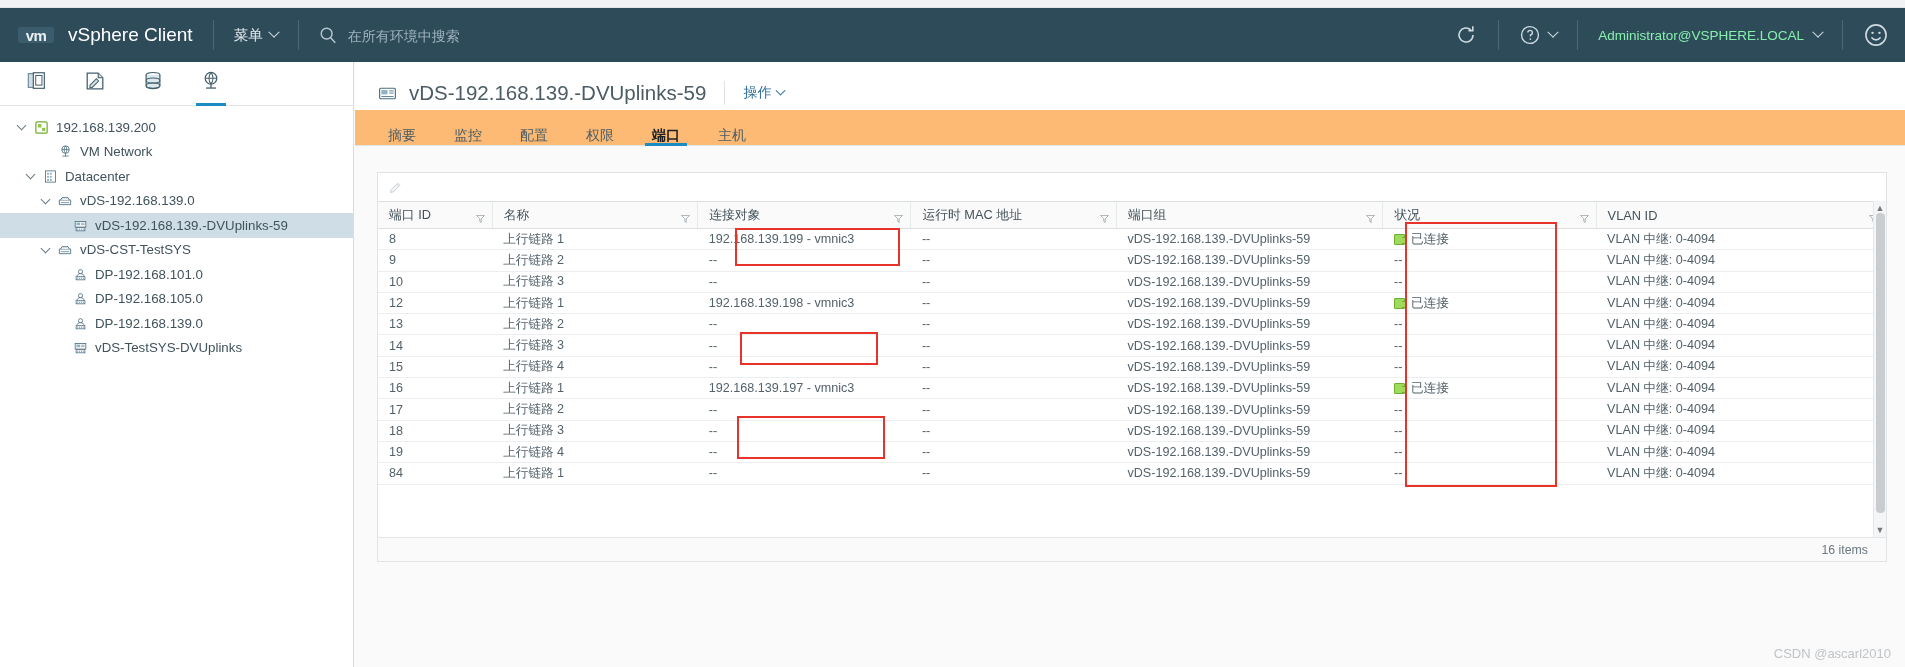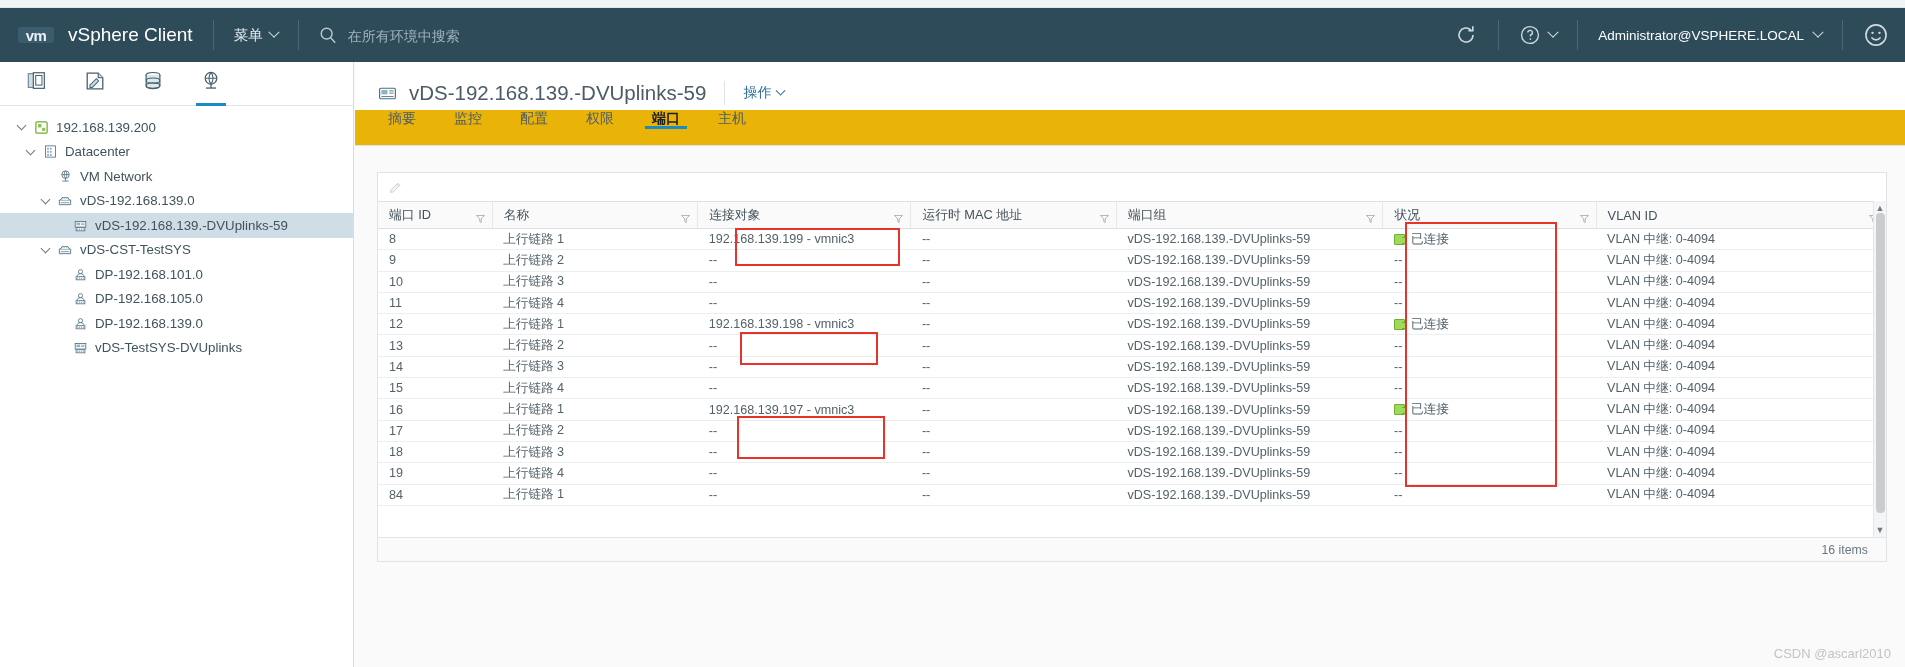--- a/index.html
+++ b/index.html
@@ -44,21 +44,21 @@
   }
   .search-input::placeholder { color: #9fb3bd; }
   .topbar-right {
     margin-left: auto; display: flex; align-items: center; height: 100%;
     padding-right: 16px;
   }
   .icon-btn {
     display: flex; align-items: center; justify-content: center;
     cursor: pointer; color: #d6e0e5;
   }
-  .user-label { color: #ffffff; font-size: 13.5px; white-space: nowrap; }
+  .user-label { color: #86efac; font-size: 13.5px; white-space: nowrap; }
   .smiley { width: 26px; height: 26px; }
 
   
   .leftpane {
     position: absolute; left: 0; top: 62px; width: 354px; height: 605px;
     background: #fff; border-right: 1px solid #d9dde0;
   }
   .inv-icons {
     height: 44px; display: flex; align-items: center;
     border-bottom: 1px solid #e3e6e8; padding-left: 8px;
@@ -104,21 +104,21 @@
   }
   .title-sep { width: 1px; height: 24px; background: #dfe3e5; margin: 0 18px; }
   .actions-btn {
     font-size: 14px; color: #2a6b9a; display: flex; align-items: center; gap: 6px;
     cursor: pointer; white-space: nowrap;
   }
   .actions-btn .caret {
     border-color: #2a6b9a; width: 7px; height: 7px; border-right-width: 1.5px; border-bottom-width: 1.5px;
   }
   .tabs {
-    display: flex; align-items: flex-start; height: 36px; background: #eab308;
+    display: flex; align-items: flex-end; height: 36px; background: #fdba74;
     padding-left: 22px; border-bottom: 1px solid #e0e4e6;
   }
   .tab {
     font-size: 14px; color: #4a5c65; padding: 0 11px; margin-right: 16px;
     display: flex; align-items: center; cursor: pointer; position: relative;
     white-space: nowrap;
   }
   .tab.active { color: #1d1f21; font-weight: bold; }
   .tab.active::after {
     content: ""; position: absolute; left: 4px; right: 4px; bottom: -1px;
@@ -297,48 +297,48 @@
           </div>
           <div class="ticon">
             <svg width="15" height="15" viewBox="0 0 24 24">
               <rect x="3" y="3" width="18" height="18" rx="2" fill="#fff" stroke="#6fae32" stroke-width="2"></rect>
               <rect x="6.5" y="6.5" width="5.5" height="5.5" fill="#8dc63f"></rect>
               <rect x="13" y="12.5" width="5" height="5" fill="#8dc63f"></rect>
             </svg>
           </div>
           <span class="tlabel">192.168.139.200</span>
         </div>
+        <div class="tnode" style="padding-left: 36px;">
+          <div class="twist"></div>
+          <div class="ticon">
+            <svg width="15" height="15" viewBox="0 0 24 24">
+              <circle cx="12" cy="9" r="6" fill="#fff" stroke="#4a6d80" stroke-width="1.3"></circle>
+              <path d="M6 9h12M12 3c2.9 3.3 2.9 8.7 0 12M12 3c-2.9 3.3-2.9 8.7 0 12" stroke="#4a6d80" stroke-width="1.3" fill="none"></path>
+              <line x1="12" y1="15" x2="12" y2="19" stroke="#4a6d80" stroke-width="1.3" fill="none"></line>
+              <line x1="7" y1="19.3" x2="17" y2="19.3" stroke="#4a6d80" stroke-width="1.3" fill="none"></line>
+            </svg>
+          </div>
+          <span class="tlabel">VM Network</span>
+        </div>
         <div class="tnode" style="padding-left: 21px;">
           <div class="twist">
             <i></i>
           </div>
           <div class="ticon">
             <svg width="15" height="15" viewBox="0 0 24 24">
               <rect x="4" y="3" width="16" height="18" fill="#fff" stroke="#4a6d80" stroke-width="1.3"></rect>
               <rect x="6.5" y="6" width="3" height="3" fill="#8fb3c6"></rect>
               <rect x="11" y="6" width="3" height="3" fill="#8fb3c6"></rect>
               <rect x="6.5" y="11" width="3" height="3" fill="#8fb3c6"></rect>
               <rect x="11" y="11" width="3" height="3" fill="#8fb3c6"></rect>
               <rect x="6.5" y="16" width="3" height="3" fill="#8fb3c6"></rect>
               <rect x="11" y="16" width="3" height="3" fill="#8fb3c6"></rect>
             </svg>
           </div>
           <span class="tlabel">Datacenter</span>
-        </div>
-        <div class="tnode" style="padding-left: 36px;">
-          <div class="twist"></div>
-          <div class="ticon">
-            <svg width="15" height="15" viewBox="0 0 24 24">
-              <circle cx="12" cy="9" r="6" fill="#fff" stroke="#4a6d80" stroke-width="1.3"></circle>
-              <path d="M6 9h12M12 3c2.9 3.3 2.9 8.7 0 12M12 3c-2.9 3.3-2.9 8.7 0 12" stroke="#4a6d80" stroke-width="1.3" fill="none"></path>
-              <line x1="12" y1="15" x2="12" y2="19" stroke="#4a6d80" stroke-width="1.3" fill="none"></line>
-              <line x1="7" y1="19.3" x2="17" y2="19.3" stroke="#4a6d80" stroke-width="1.3" fill="none"></line>
-            </svg>
-          </div>
-          <span class="tlabel">VM Network</span>
         </div>
         <div class="tnode" style="padding-left: 36px;">
           <div class="twist">
             <i></i>
           </div>
           <div class="ticon">
             <svg width="16" height="16" viewBox="0 0 24 24">
               <path d="M3.5 10.5h17v7h-17z" fill="#fff" stroke="#4a6d80" stroke-width="1.3"></path>
               <path d="M5.5 10.5l2-3.5h9l2 3.5" fill="#eaf1f5" stroke="#4a6d80" stroke-width="1.3"></path>
               <line x1="5.5" y1="14.5" x2="18.5" y2="14.5" stroke="#4a6d80" stroke-width="1"></line>
@@ -539,33 +539,20 @@
               <td class="c-mac">--</td>
               <td class="c-portgroup">vDS-192.168.139.-DVUplinks-59</td>
               <td class="c-state">
                 <div class="status-cell">
                   <span>--</span>
                 </div>
               </td>
               <td class="c-vlan">VLAN 中继: 0-4094</td>
             </tr>
             <tr class="datarow">
-              <td class="c-port_id">11</td>
-              <td class="c-name">上行链路 4</td>
-              <td class="c-connectee">--</td>
-              <td class="c-mac">--</td>
-              <td class="c-portgroup">vDS-192.168.139.-DVUplinks-59</td>
-              <td class="c-state">
-                <div class="status-cell">
-                  <span>--</span>
-                </div>
-              </td>
-              <td class="c-vlan">VLAN 中继: 0-4094</td>
-            </tr>
-            <tr class="datarow">
               <td class="c-port_id">12</td>
               <td class="c-name">上行链路 1</td>
               <td class="c-connectee">192.168.139.198 - vmnic3</td>
               <td class="c-mac">--</td>
               <td class="c-portgroup">vDS-192.168.139.-DVUplinks-59</td>
               <td class="c-state">
                 <div class="status-cell">
                   <span class="conn-chip"></span>
                   <span>已连接</span>
                 </div>

